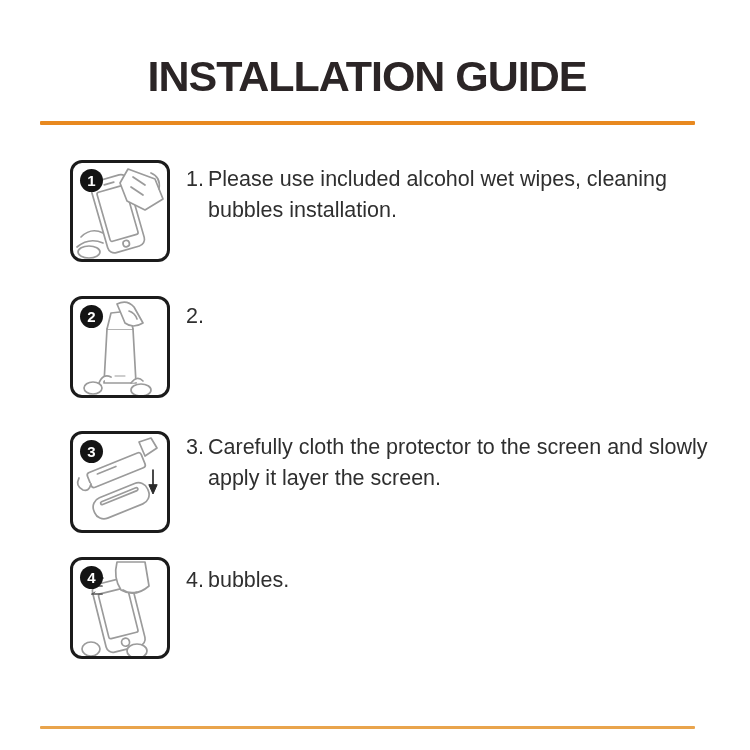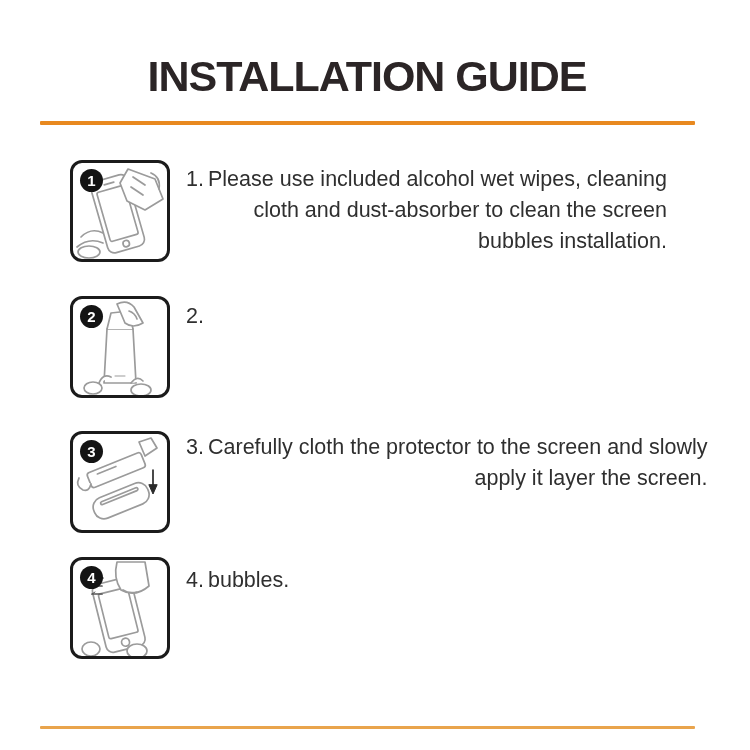--- a/index.html
+++ b/index.html
@@ -56,21 +56,21 @@
   }
   .s1 .instruction{padding-top:4px;}
   .s2 .instruction{padding-top:5px;}
   .s3 .instruction{padding-top:1px;}
   .s4 .instruction{padding-top:8px;}
   .num{position:absolute;left:0;}
   .s1 .num{top:4px;}
   .s2 .num{top:5px;}
   .s3 .num{top:1px;}
   .s4 .num{top:8px;}
-  .line{white-space:nowrap;text-align:right;}
+  .line{white-space:nowrap;}
 </style>
 </head>
 <body>
 
 <div class="page">
 
   <div class="title">INSTALLATION GUIDE</div>
   <div class="rule-top"></div>
 
   <div class="step s1">
@@ -94,21 +94,20 @@
             <path d="M8,74 Q18,64 30,70" fill="#fff"></path>
             <path d="M4,84 Q16,74 30,80" fill="#fff"></path>
             <ellipse cx="16" cy="89" rx="11" ry="6" fill="#fff"></ellipse>
           </g>
         </g>
       </svg>
     </div>
     <div class="instruction">
       <span class="num">1.</span>
       <div class="line">Please use included alcohol wet wipes, cleaning</div>
-      <div class="line">cloth and dust-absorber to clean the screen</div>
       <div class="line">bubbles installation.</div>
     </div>
   </div>
 
   <div class="step s2">
     <div class="figure">
       <div class="badge">2</div>
       <svg width="94" height="96" viewBox="0 0 94 96">
         <g stroke="#9B9B9B" fill="none" stroke-width="1.7" stroke-linecap="round" stroke-linejoin="round">
           <g>

